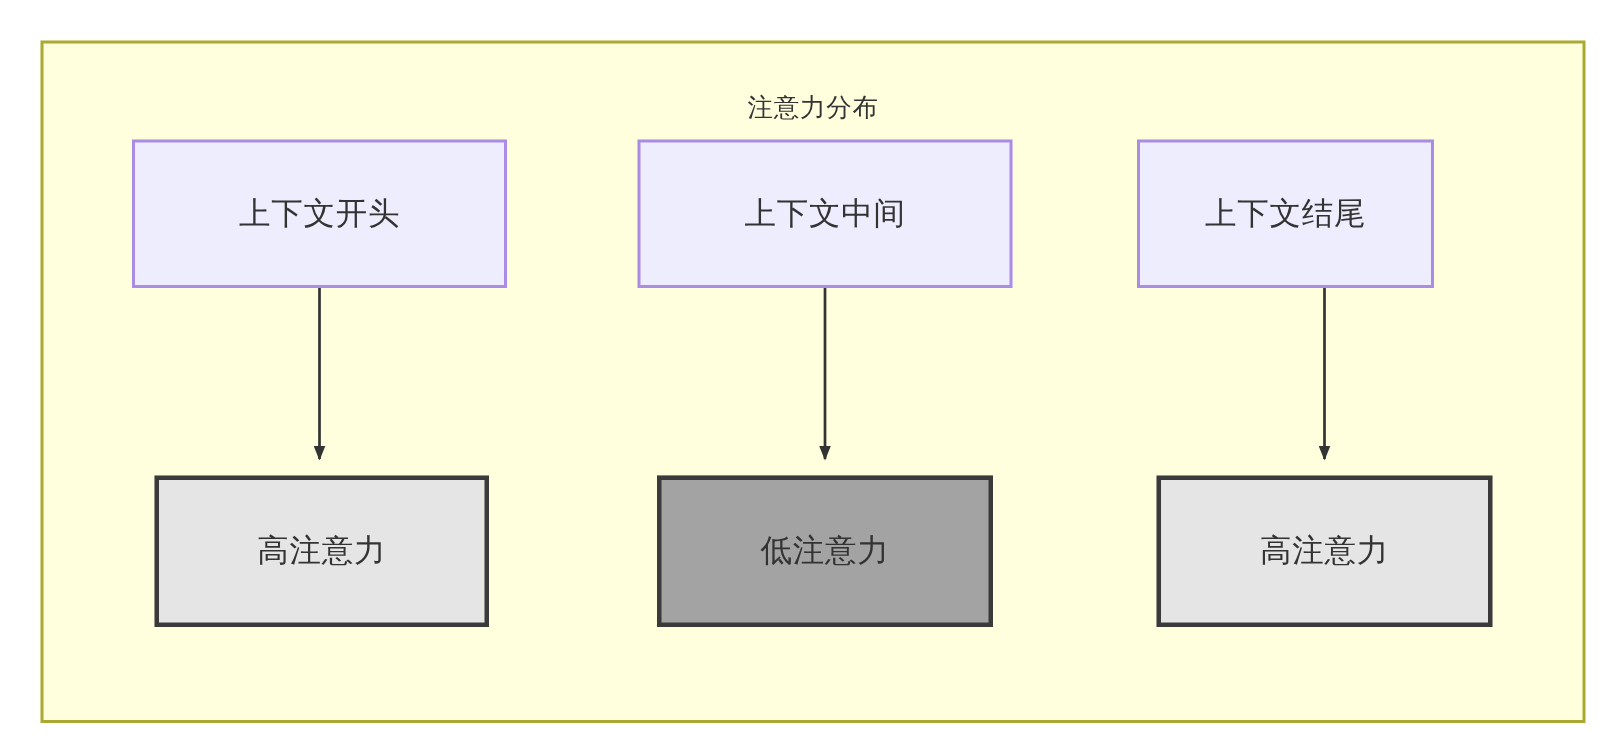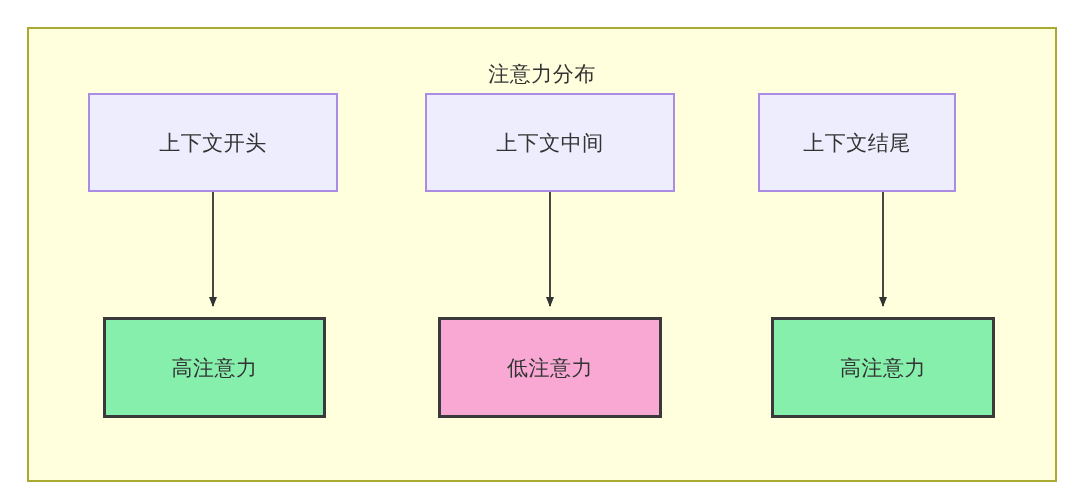--- a/index.html
+++ b/index.html
@@ -26,21 +26,21 @@
     background: #ffffde;
     border: 2px solid #aaaa33;
     box-sizing: border-box;
   }
   .subgraph-title {
     position: absolute;
     left: 0;
     top: 34px;
     width: 100%;
     text-align: center;
-    font-size: 21px;
+    font-size: 17px;
     color: #333333;
     letter-spacing: 0.5px;
     line-height: 1;
   }
 
   
   .node {
     position: absolute;
     box-sizing: border-box;
     display: flex;
@@ -55,24 +55,24 @@
   .node.ctx {
     background: #ededfd;
     border: 2px solid #ab8ce4;
     height: 99px;
   }
   .node.state {
     border: 3px solid #3a3a3a;
     height: 101px;
   }
   .node.state.high {
-    background: #86efac;
+    background: #e5e5e5;
   }
   .node.state.low {
-    background: #f9a8d4;
+    background: #a3a3a3;
   }
 
   
   .col-1 { left: 88px;  width: 250px; }
   .col-2 { left: 425px; width: 250px; }
   .col-3 { left: 758px; width: 198px; }
 
   .col-1.state { left: 103px; width: 223px; }
   .col-2.state { left: 438px; width: 224px; }
   .col-3.state { left: 771px; width: 224px; }

